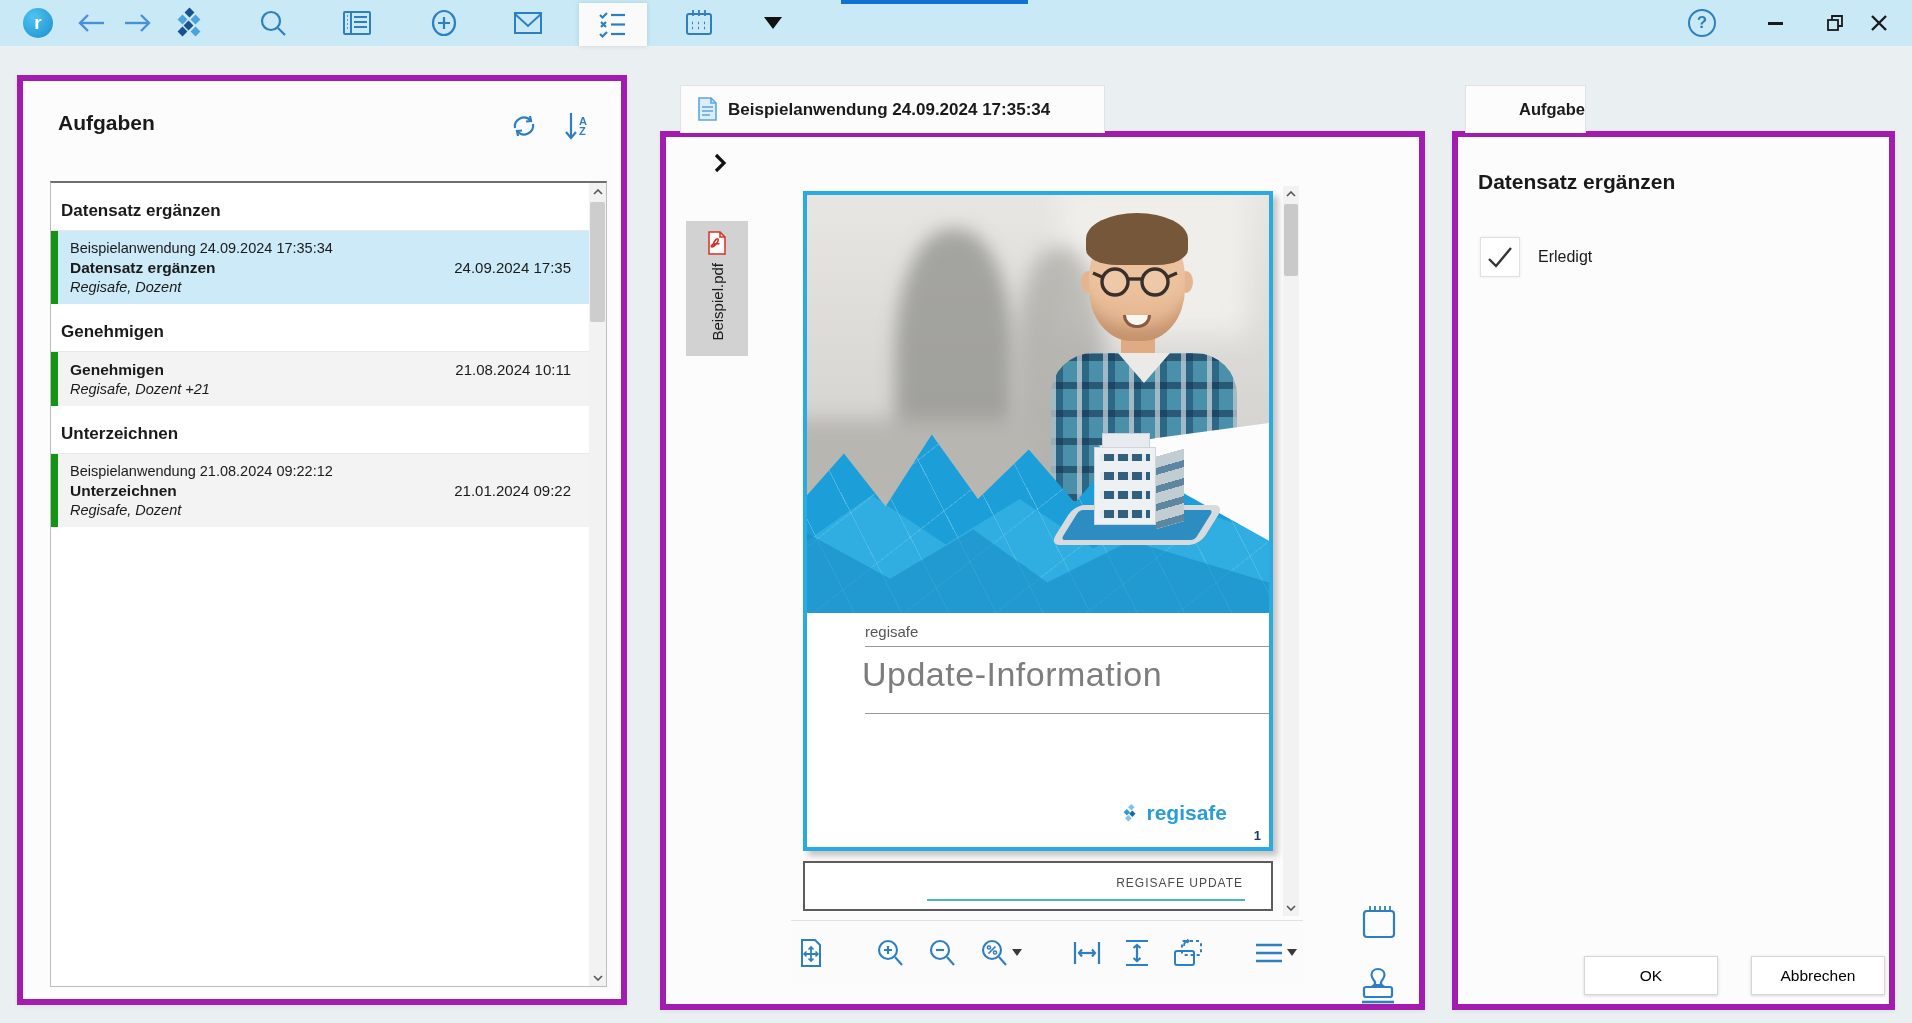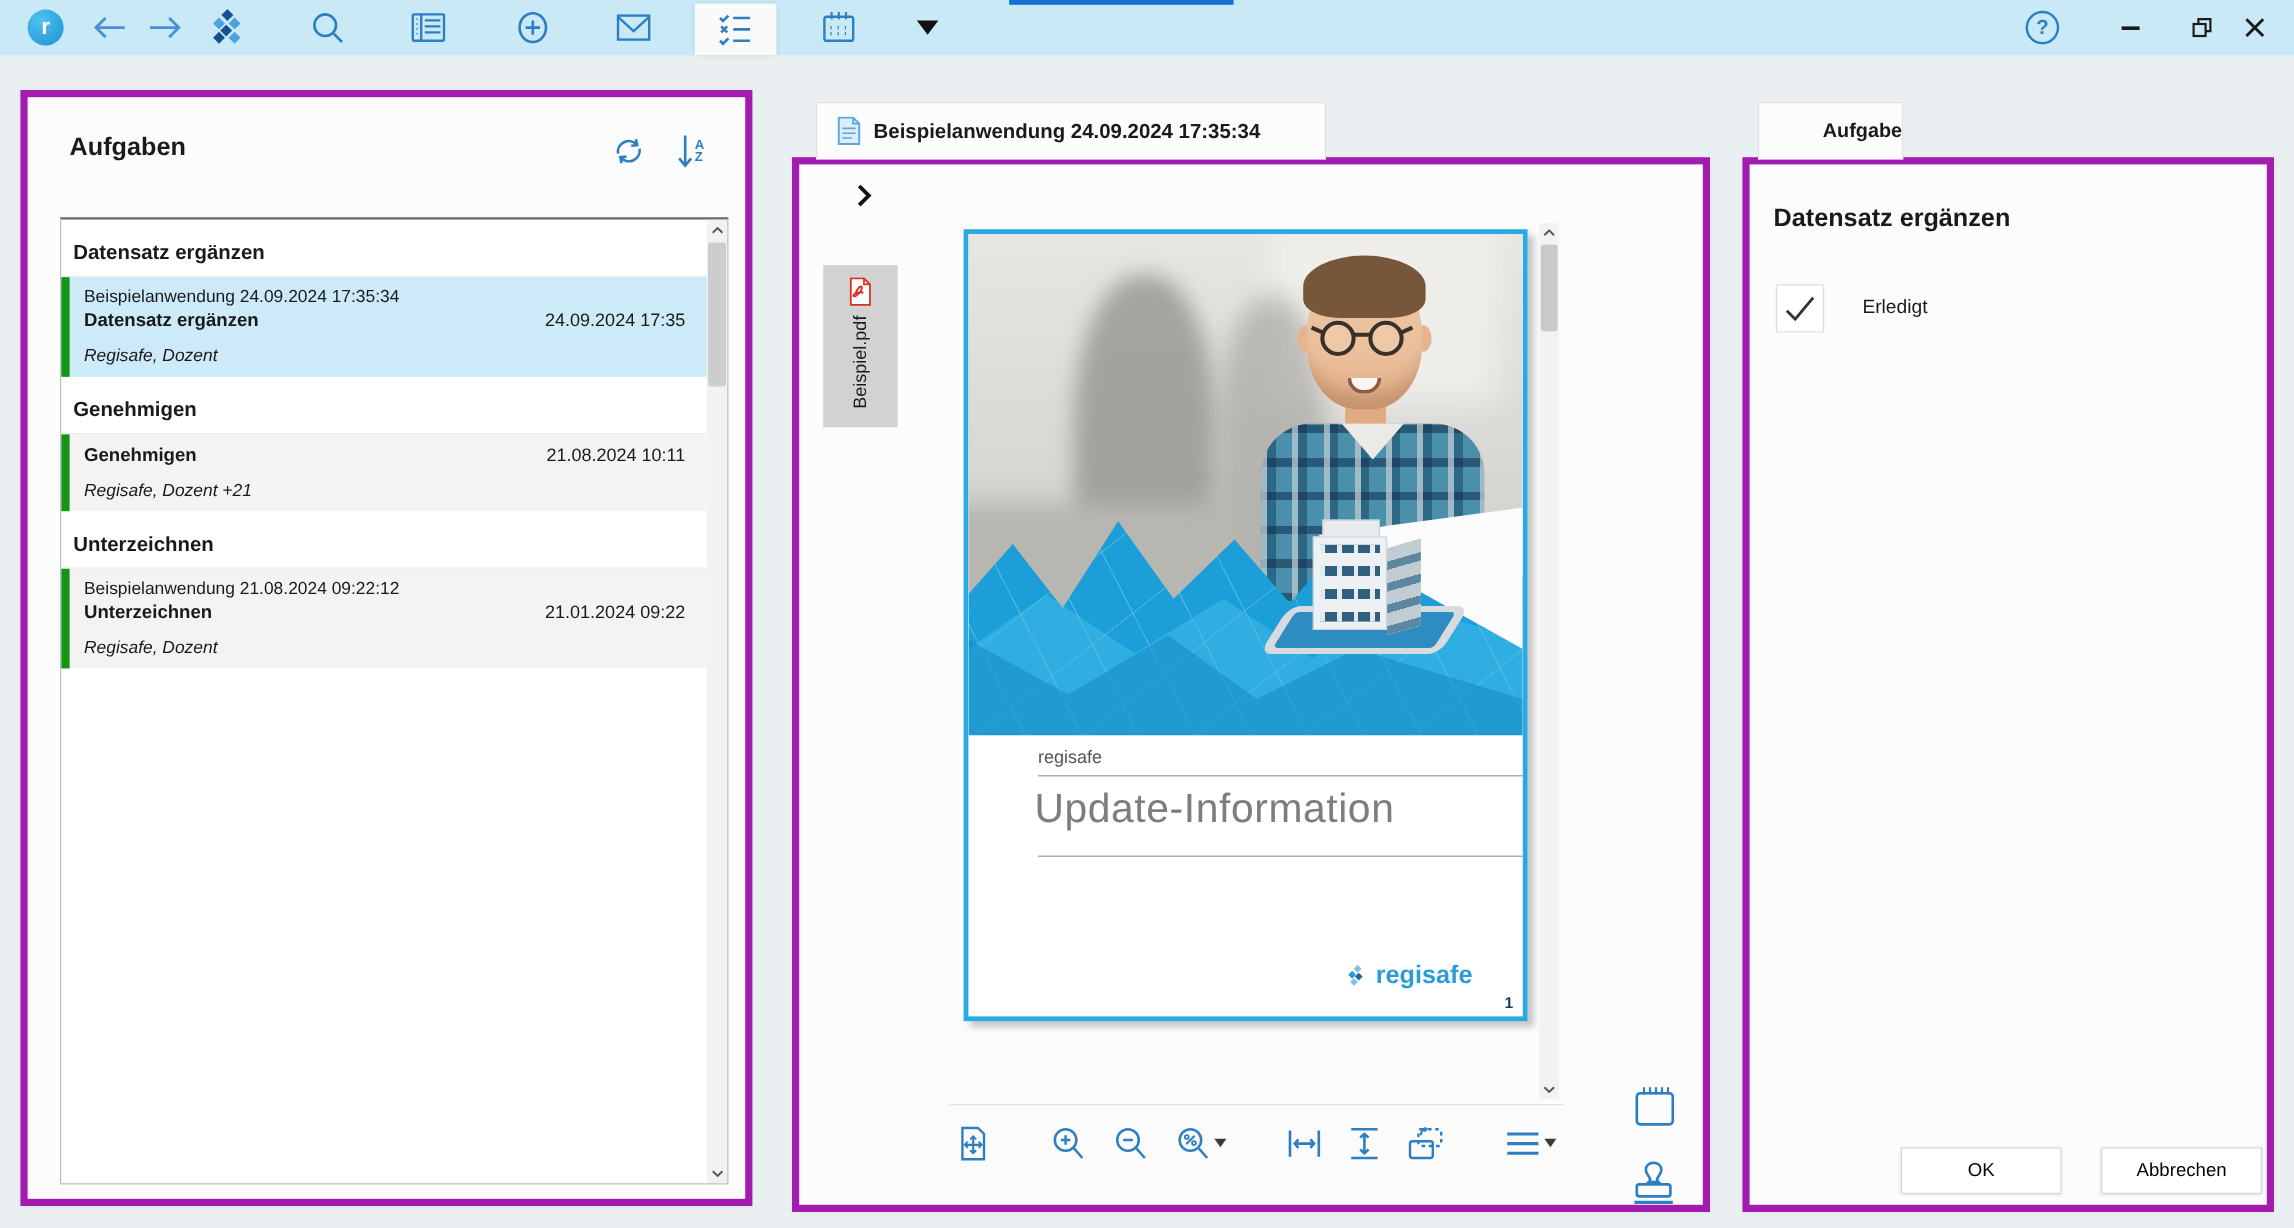--- a/index.html
+++ b/index.html
@@ -34,21 +34,21 @@
              border:1px solid #bdbdbd;border-top:2px solid #6e6e6e;overflow:hidden}
   .tl-inner{position:absolute;left:0;top:0;right:17px;bottom:0;padding:4px 0 0 0}
   .group-label{font-size:17px;font-weight:bold;padding:14px 10px 9px 10px;border-bottom:1px solid #e9e9e9}
   .task-item{position:relative;margin:0 0 4px 0;padding:9px 14px 9px 19px;background:#f3f3f3;cursor:pointer}
   .task-item.selected{background:#cdeaf8}
   .task-item::before{content:"";position:absolute;left:0;top:0;bottom:0;width:7px;background:#149414}
   .ti-line1{font-size:14.5px;margin-bottom:3px}
   .ti-row{display:flex;justify-content:space-between;align-items:baseline;padding-right:4px}
   .ti-title{font-size:15.5px;font-weight:bold}
   .ti-date{font-size:15px}
-  .ti-assign{font-size:14.5px;font-style:italic;margin-top:12px}
+  .ti-assign{font-size:14.5px;font-style:italic;margin-top:2px}
   .vscroll{position:absolute;top:0;right:0;bottom:0;width:17px;background:#f2f2f2}
   .vscroll .arr{position:absolute;left:0;width:17px;height:17px;display:flex;align-items:center;justify-content:center;cursor:pointer}
   .vscroll .arr.up{top:0}.vscroll .arr.down{bottom:0}
   .vscroll .thumb{position:absolute;left:1px;width:15px;background:#cdcdcd;border-radius:2px;cursor:pointer}
 
   
   .doc-tab{position:absolute;left:680px;top:85px;width:425px;height:48px;background:#fcfcfc;border:1px solid #e2e2e2;border-bottom:none;
            display:flex;align-items:center;gap:10px;padding-left:16px;z-index:3}
   .doc-tab-title{font-size:17px;font-weight:bold;white-space:nowrap}
   .doc-card{left:660px;top:131px;width:765px;height:879px;z-index:2}
@@ -129,21 +129,21 @@
   .side-cal{left:692px;top:764px;width:42px;height:42px}
   .side-stamp{left:690px;top:828px;width:44px;height:44px}
 
   
   .detail-tab{position:absolute;top:85px;height:48px;display:flex;align-items:center;justify-content:flex-end;cursor:pointer;z-index:3}
   .detail-tab.active{left:1465px;width:121px;background:#fcfcfc;border:1px solid #e2e2e2;border-bottom:none;font-weight:bold}
   .detail-tab.inactive{left:1594px;width:200px;color:#222}
   .detail-tab span{font-size:16.5px}
   .detail-card{left:1452px;top:131px;width:443px;height:879px;z-index:2}
   .detail-heading{position:absolute;left:20px;top:33px;font-size:21px;font-weight:bold}
-  .chk-row{position:absolute;left:22px;top:100px;display:flex;align-items:center;gap:32px}
+  .chk-row{position:absolute;left:22px;top:100px;display:flex;align-items:center;gap:18px}
   .chk-box{width:40px;height:40px;background:#fff;border:1px solid #e0e0e0;box-shadow:0 0 3px rgba(0,0,0,.08);
            display:flex;align-items:center;justify-content:center;cursor:pointer}
   .chk-label{font-size:16px}
   .btn{position:absolute;top:819px;width:134px;height:39px;background:#fff;border:1px solid #d6d6d6;box-shadow:0 1px 3px rgba(0,0,0,.15);
        font-size:15.5px;display:flex;align-items:center;justify-content:center;cursor:pointer;font-family:"Liberation Sans",sans-serif}
   .btn-ok{left:126px}
   .btn-cancel{left:293px}
 </style>
 </head>
 <body>
@@ -386,20 +386,24 @@
             <rect x="7" y="1" width="4.6" height="4.6" fill="#7fc4e8" transform="rotate(45 9.3 3.3)"></rect>
             <rect x="2.5" y="6" width="4.6" height="4.6" fill="#2b9cd8" transform="rotate(45 4.8 8.3)"></rect>
             <rect x="8" y="7.5" width="4.6" height="4.6" fill="#1a6aa8" transform="rotate(45 10.3 9.8)"></rect>
             <rect x="4" y="12" width="4.6" height="4.6" fill="#7fc4e8" transform="rotate(45 6.3 14.3)"></rect>
           </svg>
         <span class="pdf-logo-text">regisafe</span>
       </div>
       <div class="pdf-pagenum">1</div>
     </div>
 
+    <div class="pdf-page2">
+      <span class="p2-header">REGISAFE UPDATE</span>
+      <div class="p2-rule"></div>
+    </div>
 
     <div class="pdf-scroll">
       <span class="arr up">
           <svg width="10" height="6" viewBox="0 0 10 6" fill="none" stroke="#555" stroke-width="1.6">
             <path d="M1 5l4-4 4 4"></path>
           </svg>
         </span>
       <div class="thumb"></div>
       <span class="arr down">
           <svg width="10" height="6" viewBox="0 0 10 6" fill="none" stroke="#555" stroke-width="1.6">

